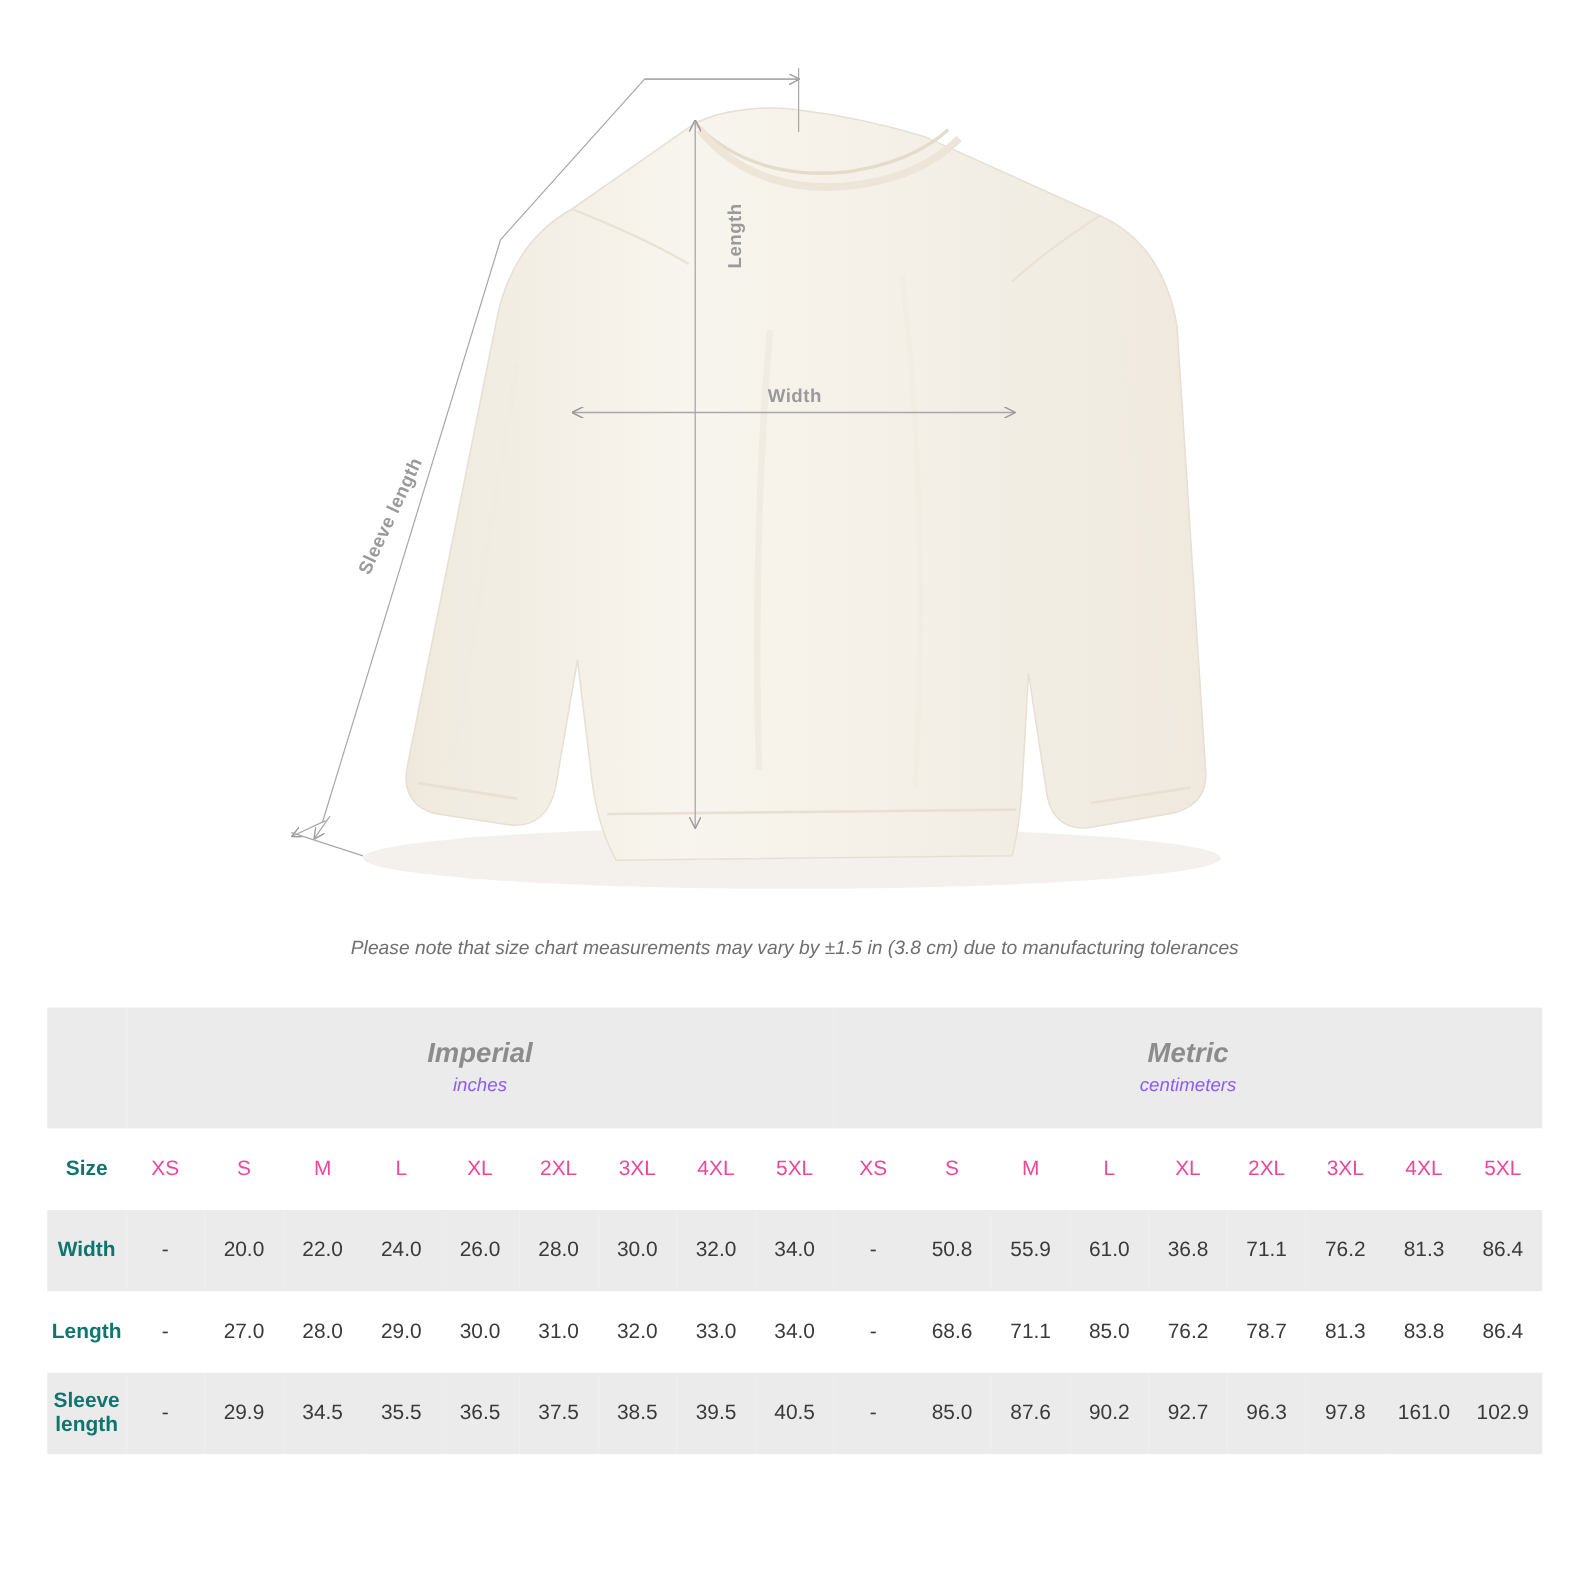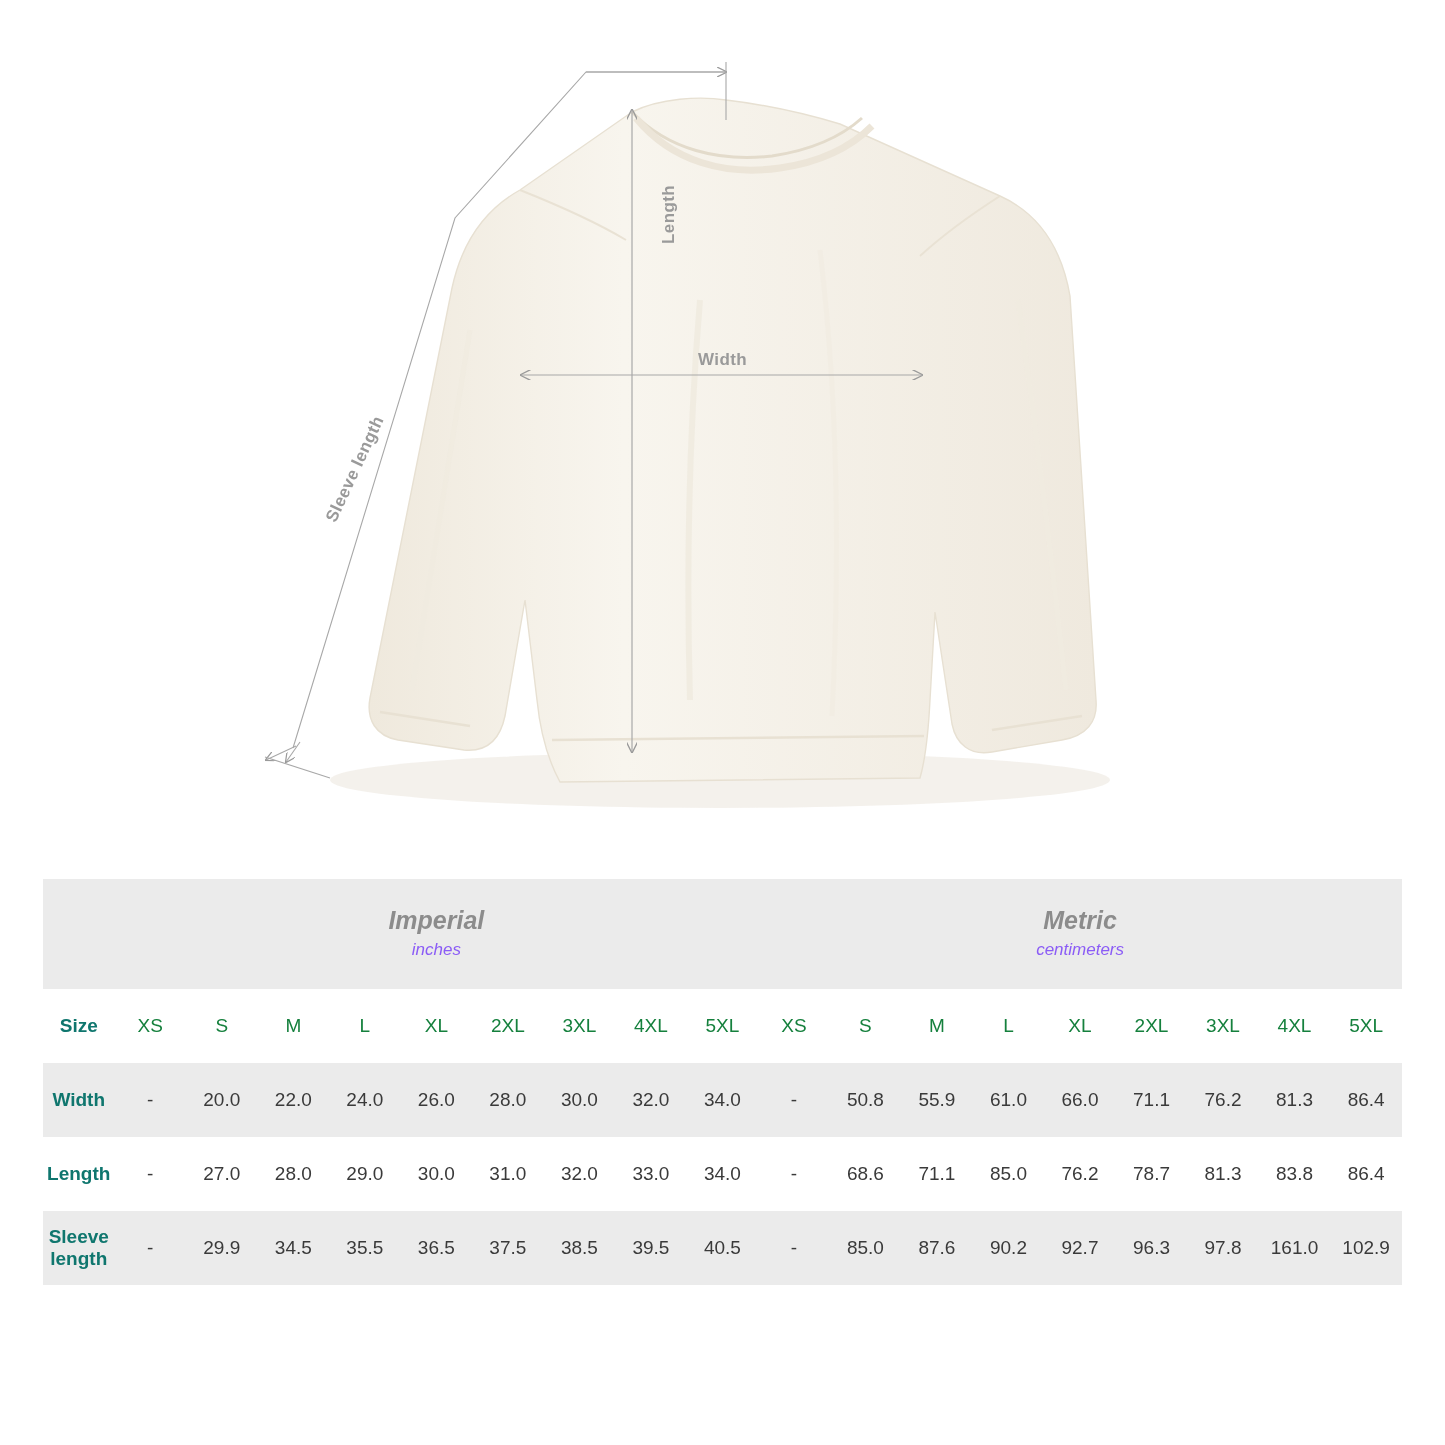--- a/index.html
+++ b/index.html
@@ -102,21 +102,21 @@
   }
   .sys-unit {
     font-size: 17px;
     font-style: italic;
     color: #8b5cf6;
     line-height: 1.6;
   }
   tr.head-row td {
     background: #ffffff;
     font-size: 19px;
-    color: #15803d;
+    color: #ec4899;
     font-weight: normal;
   }
   tr.head-row td.rowlabel,
   tr.data-row td.rowlabel {
     font-weight: bold;
     font-size: 19px;
     color: #0f766e;
   }
   tr.shade td {
     background: #ebebeb;
@@ -204,20 +204,21 @@
 
       <path d="M521 375 L 922 375" fill="none" stroke="#a8a8a8" stroke-width="1.2" marker-start="url(#arrS)" marker-end="url(#arr)"></path>
     </svg>
 
     <div class="dim-label vert" style="left:659px; top:244px;">Length</div>
     <div class="dim-label" style="left:698px; top:350px;">Width</div>
     <div class="dim-label diag" style="left:322px; top:517px;">Sleeve length</div>
   </div>
 
   <div class="title-block">
+    <div class="chart-note">Please note that size chart measurements may vary by ±1.5 in (3.8 cm) due to manufacturing tolerances</div>
   </div>
 
   <div class="table-wrap">
     <table class="size-table">
       <tbody>
         <tr class="sys-head">
           <td></td>
           <td colspan="9">
             <div class="sys-name">Imperial</div>
             <div class="sys-unit">inches</div>
@@ -258,21 +259,21 @@
           <td class="cell">24.0</td>
           <td class="cell">26.0</td>
           <td class="cell">28.0</td>
           <td class="cell">30.0</td>
           <td class="cell">32.0</td>
           <td class="cell">34.0</td>
           <td class="cell">-</td>
           <td class="cell">50.8</td>
           <td class="cell">55.9</td>
           <td class="cell">61.0</td>
-          <td class="cell">66.0</td>
+          <td class="cell">36.8</td>
           <td class="cell">71.1</td>
           <td class="cell">76.2</td>
           <td class="cell">81.3</td>
           <td class="cell">86.4</td>
         </tr>
 
         <tr class="data-row plain">
           <td class="rowlabel">Length</td>
           <td class="cell">-</td>
           <td class="cell">27.0</td>

